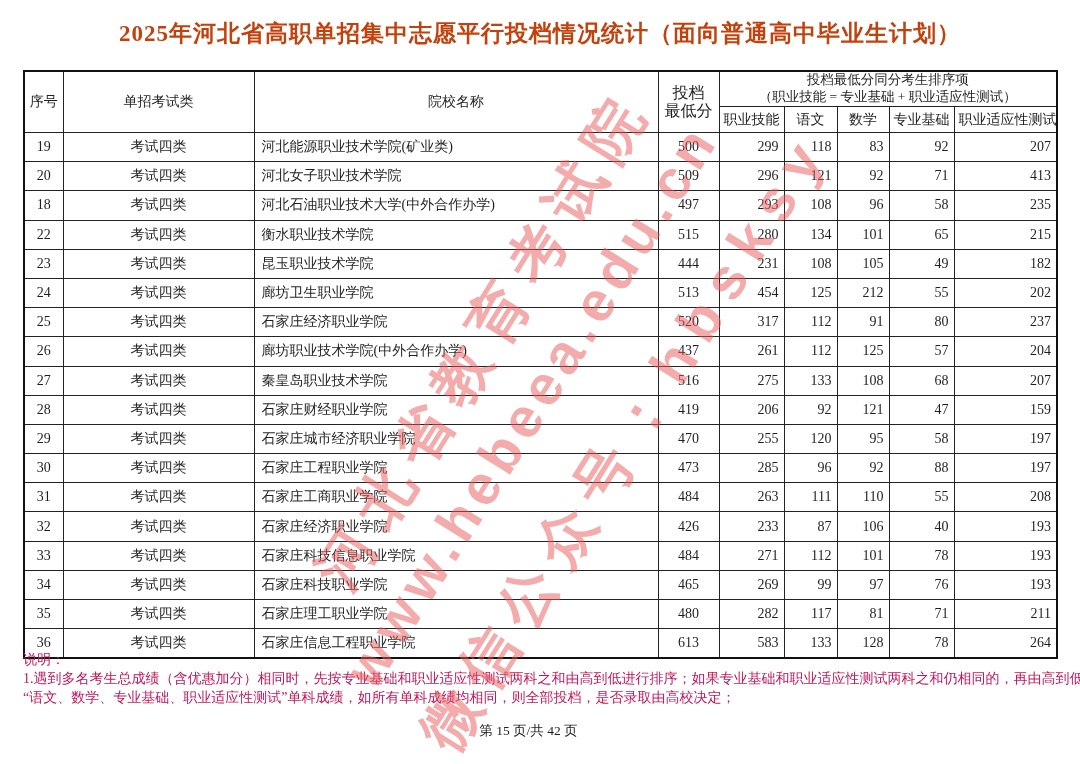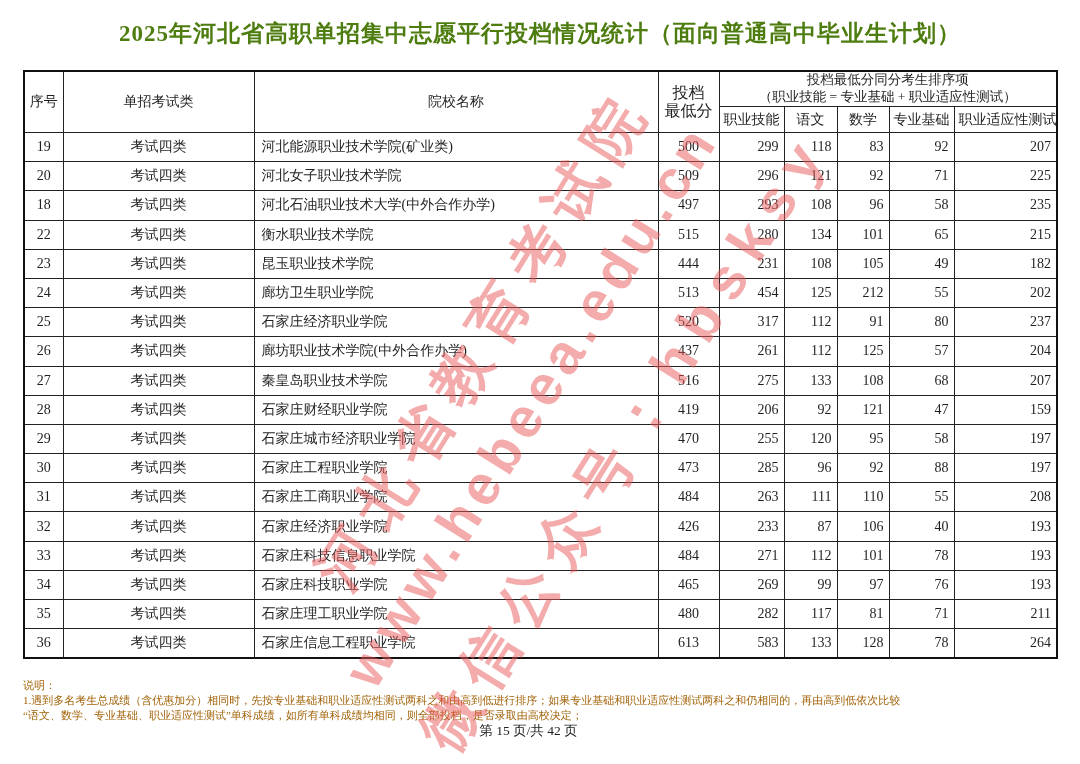--- a/index.html
+++ b/index.html
@@ -8,21 +8,21 @@
     background:#ffffff;
     position:relative;
     overflow:hidden;
     font-family:"Liberation Serif","DejaVu Serif",serif;
     color:#1f1f1f;
   }
   .page-title{
     position:absolute;left:0;top:18px;width:1080px;
     text-align:center;
     font-size:23px;font-weight:bold;letter-spacing:1px;
-    color:#4d7c0f;
+    color:#c2410c;
   }
   table.score-table{
     position:absolute;left:23px;top:70px;
     width:1033px;
     border-collapse:collapse;table-layout:fixed;
     background:transparent;
   }
   .score-table th,.score-table td{
     border:1.5px solid #222;
     font-size:14px;font-weight:normal;
@@ -34,21 +34,21 @@
   tr.header-row-1 th{height:34px;}
   tr.header-row-2 th{height:25px;}
   tr.data-row td{height:28.2px;}
   .group-head div{line-height:1.25;text-align:center;font-size:13.5px;}
   .two-line{line-height:1.15;text-align:center;font-size:16px;}
   .col-center{text-align:center;}
   .col-left{text-align:left;padding-left:7px !important;margin-left:48px;}
   .col-right{text-align:right;padding-right:5px !important;}
   .notes{
     position:absolute;left:23px;top:650px;width:1040px;
-    font-size:11px;line-height:1.36;color:#a16207;margin-top:28px;
+    font-size:14px;line-height:1.36;color:#be185d;
   }
   .notes div{white-space:nowrap;}
   .page-footer{
     position:absolute;left:0;top:722px;width:1057px;
     text-align:center;font-size:13.5px;color:#222;
   }
   .wm{
     position:absolute;
     white-space:nowrap;
     transform:rotate(-58deg);
@@ -115,21 +115,21 @@
       </tr>
       <tr class="data-row">
         <td class="col-center">20</td>
         <td class="col-center">考试四类</td>
         <td class="col-left">河北女子职业技术学院</td>
         <td class="col-center">509</td>
         <td class="col-right">296</td>
         <td class="col-right">121</td>
         <td class="col-right">92</td>
         <td class="col-right">71</td>
-        <td class="col-right">225</td>
+        <td class="col-right">413</td>
       </tr>
       <tr class="data-row">
         <td class="col-center">18</td>
         <td class="col-center">考试四类</td>
         <td class="col-left">河北石油职业技术大学(中外合作办学)</td>
         <td class="col-center">497</td>
         <td class="col-right">293</td>
         <td class="col-right">108</td>
         <td class="col-right">96</td>
         <td class="col-right">58</td>

